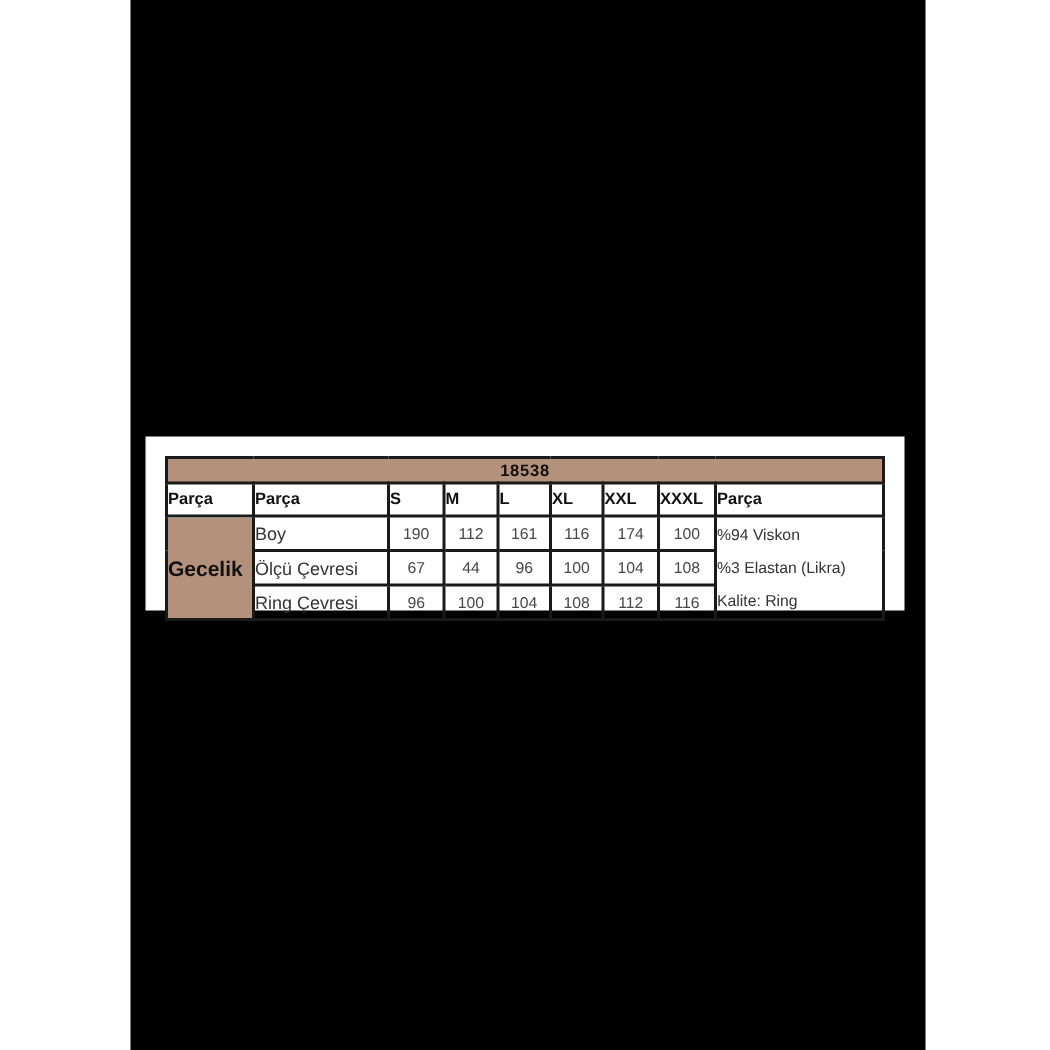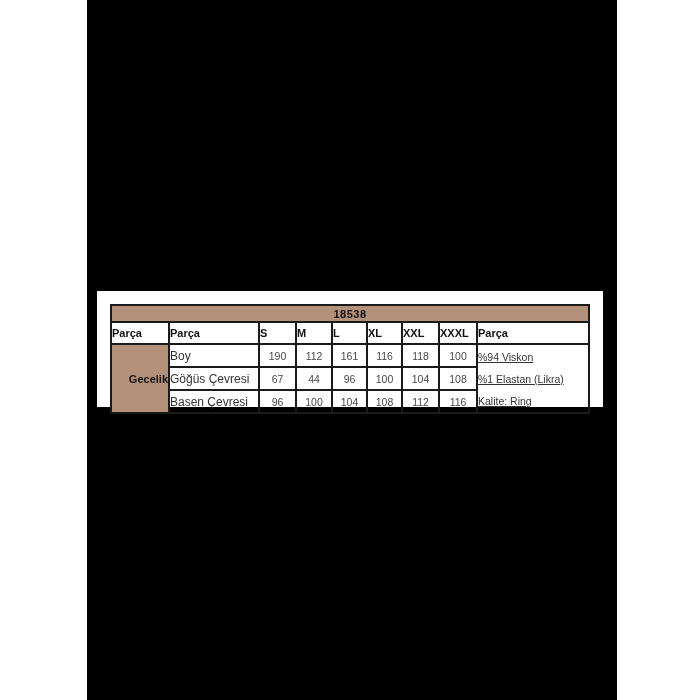--- a/index.html
+++ b/index.html
@@ -50,22 +50,22 @@
     letter-spacing: 0.5px;
   }
   .size-table th {
     background: #ffffff;
     color: #111111;
     font-weight: bold;
     font-size: 11px;
     text-align: left;
   }
   .part-cell {
-    text-align: right;
-    font-size: 11px;
+    text-align: left;
+    font-size: 14px;
     margin-left: 22px;
   }
   .lbl-cell {
     text-align: left;
     padding-left: 5px;
     color: #333333;
     font-size: 12px;
     font-weight: normal;
   }
   .val-cell {
@@ -74,21 +74,21 @@
     font-size: 10.5px;
     font-weight: normal;
   }
   .fabric-cell {
     text-align: left;
     padding-left: 5px;
     color: #333333;
     font-size: 10.5px;
     font-weight: normal;
   }
-  .fabric-line { line-height: 22px; text-decoration: underline; }
+  .fabric-line { line-height: 22px; }
 </style>
 </head>
 <body>
 
 <div class="black-band">
   <div class="panel">
     <table class="size-table">
       <colgroup>
         <col style="width:58px">
         <col style="width:90px">
@@ -115,39 +115,39 @@
           <th>XXXL</th>
           <th>Parça</th>
         </tr>
         <tr class="r-data">
           <td class="tan part-cell" rowspan="3">Gecelik</td>
           <td class="lbl-cell">Boy</td>
           <td class="val-cell">190</td>
           <td class="val-cell">112</td>
           <td class="val-cell">161</td>
           <td class="val-cell">116</td>
-          <td class="val-cell">118</td>
+          <td class="val-cell">174</td>
           <td class="val-cell">100</td>
           <td class="fabric-cell" rowspan="3">
             <div class="fabric-line">%94 Viskon</div>
-            <div class="fabric-line">%1 Elastan (Likra)</div>
+            <div class="fabric-line">%3 Elastan (Likra)</div>
             <div class="fabric-line">Kalite: Ring</div>
           </td>
         </tr>
         <tr class="r-data">
-          <td class="lbl-cell">Göğüs Çevresi</td>
+          <td class="lbl-cell">Ölçü Çevresi</td>
           <td class="val-cell">67</td>
           <td class="val-cell">44</td>
           <td class="val-cell">96</td>
           <td class="val-cell">100</td>
           <td class="val-cell">104</td>
           <td class="val-cell">108</td>
         </tr>
         <tr class="r-data">
-          <td class="lbl-cell">Basen Çevresi</td>
+          <td class="lbl-cell">Ring Çevresi</td>
           <td class="val-cell">96</td>
           <td class="val-cell">100</td>
           <td class="val-cell">104</td>
           <td class="val-cell">108</td>
           <td class="val-cell">112</td>
           <td class="val-cell">116</td>
         </tr>
       </tbody>
     </table>
   </div>

